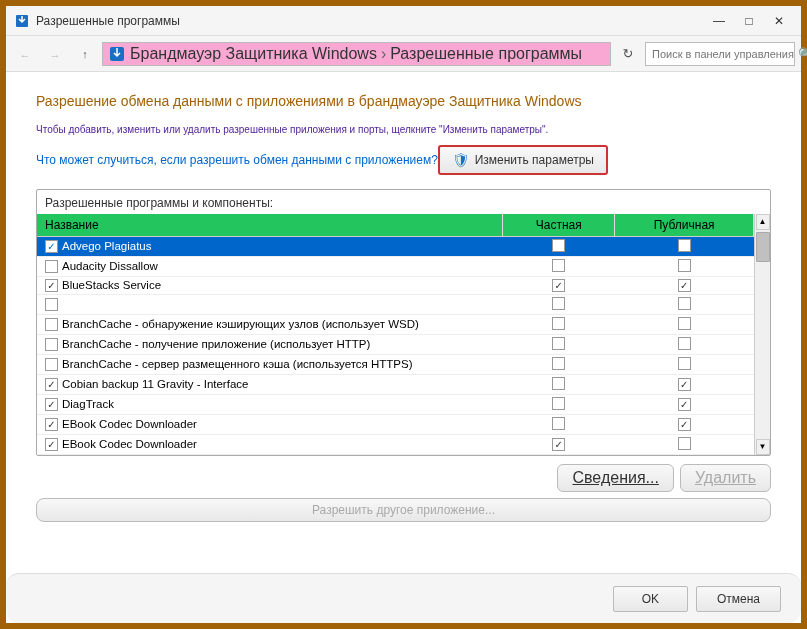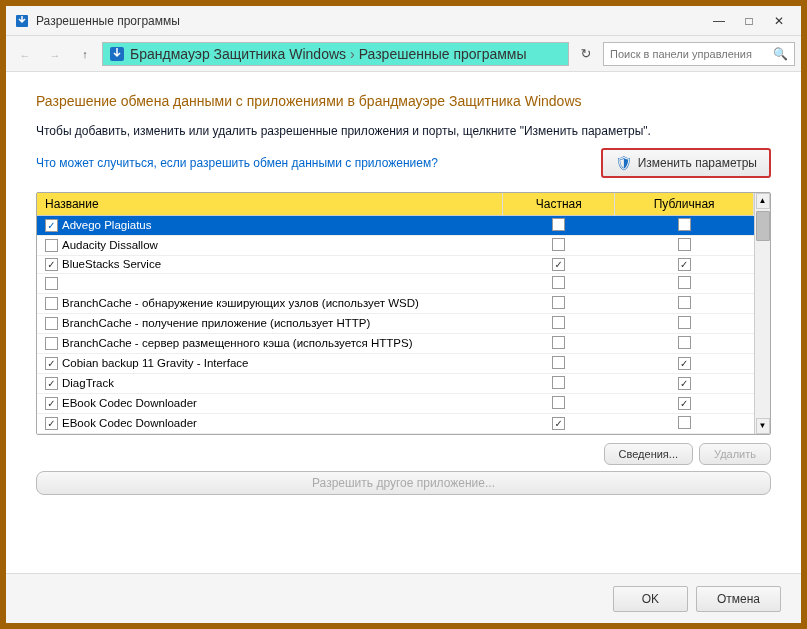--- a/index.html
+++ b/index.html
@@ -11,40 +11,40 @@
     .title-bar-icon { width: 16px; height: 16px; margin-right: 6px; }
     .title-bar-icon svg { width: 16px; height: 16px; }
     .title-bar-text { flex: 1; font-size: 12px; color: #333; }
     .title-bar-buttons { display: flex; gap: 2px; }
     .title-btn { width: 28px; height: 22px; background: transparent; border: none; cursor: pointer; display: flex; align-items: center; justify-content: center; font-size: 12px; color: #333; }
 
     
     .address-bar { height: 36px; background: #f5f5f5; border-bottom: 1px solid #ddd; display: flex; align-items: center; padding: 0 6px; gap: 4px; }
     .nav-btn { width: 26px; height: 26px; background: transparent; border: 1px solid transparent; border-radius: 2px; cursor: pointer; display: flex; align-items: center; justify-content: center; font-size: 11px; color: #555; }
     .nav-btn.disabled { opacity: 0.4; cursor: default; }
-    .address-path { flex: 1; height: 24px; border: 1px solid #bbb; background: #5eead4; display: flex; align-items: center; padding: 0 6px; font-size: 14px; color: #333; }
+    .address-path { flex: 1; height: 24px; border: 1px solid #bbb; background: #f9a8d4; display: flex; align-items: center; padding: 0 6px; font-size: 16px; color: #333; }
     .address-path .sep { color: #666; margin: 0 4px; }
     .refresh-btn { width: 26px; height: 26px; background: transparent; border: 1px solid transparent; border-radius: 2px; cursor: pointer; display: flex; align-items: center; justify-content: center; font-size: 13px; color: #555; }
-    .search-box { width: 192px; height: 24px; border: 1px solid #bbb; background: #fff; display: flex; align-items: center; padding: 0 6px; gap: 4px; }
+    .search-box { width: 150px; height: 24px; border: 1px solid #bbb; background: #fff; display: flex; align-items: center; padding: 0 6px; gap: 4px; }
     .search-box input { border: none; outline: none; font-size: 11px; flex: 1; background: transparent; }
 
     
     .content { flex: 1; padding: 20px 30px; overflow-y: auto; }
     .page-title { color: #a16207; font-size: 14px; font-weight: 400; margin-bottom: 10px; line-height: 1.4; }
-    .page-desc { font-size: 12px; color: #0f172a; margin-bottom: 8px; line-height: 1.5; }
-    .link-row { display: flex; align-items: center; justify-content: space-between; margin-bottom: 14px; gap: 37px; }
+    .page-desc { font-size: 10px; color: #4c1d95; margin-bottom: 8px; line-height: 1.5; }
+    .link-row { display: flex; align-items: center; margin-bottom: 14px; }
     .link-text { color: #0066cc; font-size: 12px; cursor: pointer; text-decoration: none; }
     .change-btn { background: linear-gradient(to bottom, #f8f8f8, #e8e8e8); border: 2px solid #cc3333; border-radius: 3px; padding: 5px 12px; font-size: 12px; cursor: pointer; display: flex; align-items: center; gap: 5px; color: #333; }
     .shield-icon-btn { color: #1a6fc4; font-size: 14px; }
 
     
     .programs-box { border: 1px solid #aaa; border-radius: 2px; }
     .programs-box-title { font-size: 12px; padding: 6px 8px 4px; color: #333; }
     .programs-table { width: 100%; border-collapse: collapse; }
-    .programs-table thead tr { background: #fde047; border-bottom: 1px solid #ccc; }
+    .programs-table thead tr { background: #22c55e; border-bottom: 1px solid #ccc; }
     .programs-table thead th { text-align: left; padding: 4px 8px; font-size: 12px; font-weight: normal; border-right: 1px solid #ddd; }
     .programs-table thead th:first-child { width: 65%; }
     .programs-table thead th.center { text-align: center; }
     .programs-table tbody tr { border-bottom: 1px solid #eee; }
     .programs-table tbody tr.selected { background: #0066cc; color: #fff; }
     .programs-table tbody tr.selected td { color: #fff; }
     .programs-table tbody td { padding: 2px 8px; font-size: 11.5px; vertical-align: middle; }
     .programs-table tbody td.center { text-align: center; }
     .checkbox-cell { display: flex; align-items: flex-start; gap: 4px; }
     .cb { width: 13px; height: 13px; border: 1px solid #999; background: #fff; display: inline-flex; align-items: center; justify-content: center; flex-shrink: 0; }
@@ -52,27 +52,27 @@
     .cb.checked::after { content: '✓'; font-size: 10px; color: #333; }
     tr.selected .cb { background: #fff; }
     tr.selected .cb::after { color: #0066cc; }
     .scroll-track { width: 16px; background: #f0f0f0; border-left: 1px solid #ccc; display: flex; flex-direction: column; align-items: center; }
     .scroll-thumb { width: 14px; height: 30px; background: #c0c0c0; border: 1px solid #aaa; margin: 2px 0; border-radius: 1px; }
     .table-wrapper { display: flex; }
     .table-inner { flex: 1; overflow: hidden; }
 
     
     .list-btns { display: flex; justify-content: flex-end; gap: 6px; padding: 8px 0 0; }
-    .list-btn { padding: 4px 14px; background: linear-gradient(to bottom, #f8f8f8, #e8e8e8); border: 1px solid #bbb; border-radius: 6px; cursor: pointer; font-size: 11px; color: #333; }
+    .list-btn { padding: 4px 14px; background: linear-gradient(to bottom, #f8f8f8, #e8e8e8); border: 1px solid #bbb; border-radius: 6px; cursor: pointer; font-size: 16px; color: #333; text-decoration: underline; }
     .list-btn.disabled { color: #aaa; cursor: default; }
     .allow-btn { width: 100%; padding: 4px 14px; background: linear-gradient(to bottom, #f8f8f8, #e8e8e8); border: 1px solid #bbb; border-radius: 8px; cursor: pointer; font-size: 12px; color: #333; text-align: center; margin-top: 6px; }
     .allow-btn.disabled { color: #aaa; }
 
     
-    .footer { height: 50px; background: #f5f5f5; border-top: 1px solid #ddd; display: flex; align-items: center; justify-content: flex-end; padding: 0 20px; gap: 8px; }
+    .footer { height: 50px; background: #f5f5f5; border-top: 1px solid #ddd; display: flex; align-items: center; justify-content: flex-end; padding: 0 20px; gap: 8px; border-radius: 13px; }
     .footer-btn { padding: 5px 20px; background: linear-gradient(to bottom, #f8f8f8, #e8e8e8); border: 1px solid #bbb; border-radius: 2px; cursor: pointer; font-size: 12px; color: #333; min-width: 75px; }
   </style>
 </head>
 <body>
 
 <div class="window">
 
   <div class="title-bar">
     <div class="title-bar-icon">
       <svg viewBox="0 0 16 16" fill="none">
@@ -114,20 +114,21 @@
 
     <div class="link-row">
       <a class="link-text">Что может случиться, если разрешить обмен данными с приложением?</a>
       <button class="change-btn">
         <span class="shield-icon-btn">🛡</span>
         <span>Изменить параметры</span>
       </button>
     </div>
 
     <div class="programs-box">
+      <div class="programs-box-title">Разрешенные программы и компоненты:</div>
       <div class="table-wrapper">
         <div class="table-inner">
           <table class="programs-table">
             <thead>
               <tr>
                 <th>Название</th>
                 <th class="center">Частная</th>
                 <th class="center">Публичная</th>
               </tr>
             </thead>

